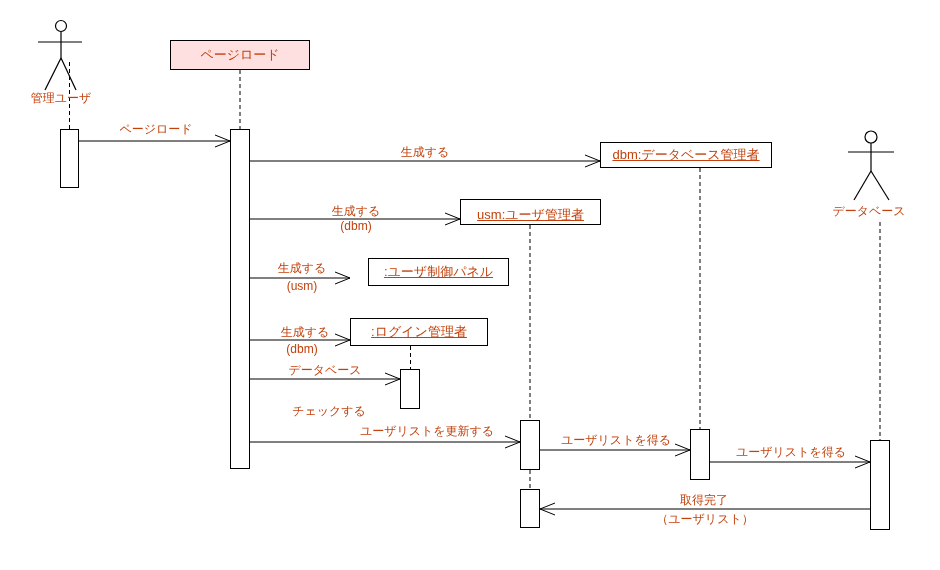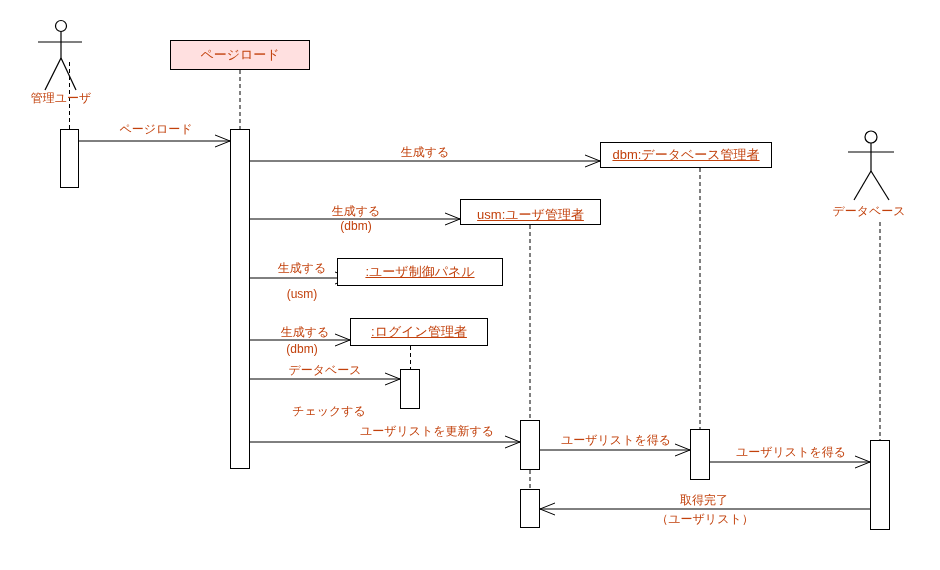--- a/index.html
+++ b/index.html
@@ -95,36 +95,36 @@
 
   <div class="obj-box" style="left: 170px; top: 40px; width: 140px; height: 30px; background-color: rgb(255, 224, 224);">
     <span>ページロード</span>
   </div>
   <div class="obj-box" style="left:600px; top:142px; width:172px; height:26px;">
     <span class="u">dbm:データベース管理者</span>
   </div>
   <div class="obj-box" style="left:460px; top:199px; width:141px; height:26px;align-items:flex-end;">
     <span class="u">usm:ユーザ管理者</span>
   </div>
-  <div class="obj-box" style="left:337px; top:258px; width:166px; height:28px;">
+  <div class="obj-box" style="left:368px; top:258px; width:141px; height:28px;">
     <span class="u">:ユーザ制御パネル</span>
   </div>
   <div class="obj-box" style="left:350px; top:318px; width:138px; height:28px;align-items:center;">
     <span class="u">:ログイン管理者</span>
   </div>
 
   <div class="lbl" style="left:61px;  top:92px;">管理ユーザ</div>
   <div class="lbl" style="left:869px; top:205px;">データベース</div>
 
   <div class="lbl" style="left:156px; top:123px;">ページロード</div>
   <div class="lbl" style="left:425px; top:146px;">生成する</div>
   <div class="lbl" style="left:356px; top:205px;">生成する</div>
   <div class="lbl" style="left:356px; top:220px;">(dbm)</div>
   <div class="lbl" style="left:302px; top:262px;">生成する</div>
-  <div class="lbl" style="left:302px; top:288px;">(usm)</div>
+  <div class="lbl" style="left:302px; top:280px;">(usm)</div>
   <div class="lbl" style="left:305px; top:326px;">生成する</div>
   <div class="lbl" style="left:302px; top:343px;">(dbm)</div>
   <div class="lbl" style="left:325px; top:364px;">データベース</div>
   <div class="lbl" style="left:329px; top:381px;margin-top:24px;">チェックする</div>
   <div class="lbl" style="left:386px; top:425px;margin-left:41px;">ユーザリストを更新する</div>
   <div class="lbl" style="left:616px; top:434px;">ユーザリストを得る</div>
   <div class="lbl" style="left:791px; top:446px;">ユーザリストを得る</div>
   <div class="lbl" style="left:704px; top:494px;">取得完了</div>
   <div class="lbl" style="left:705px; top:513px;text-align:right;">（ユーザリスト）</div>
 

